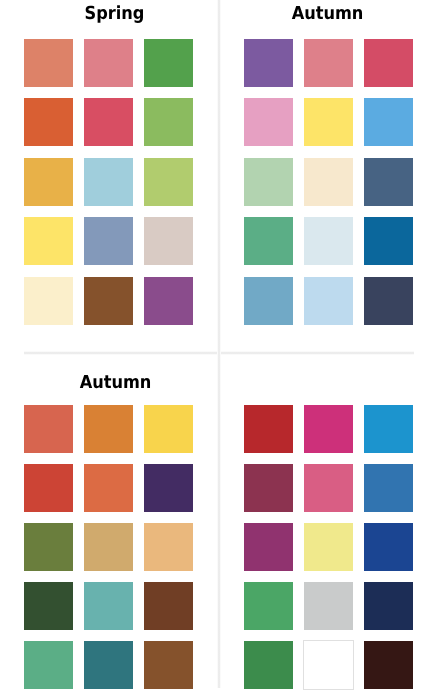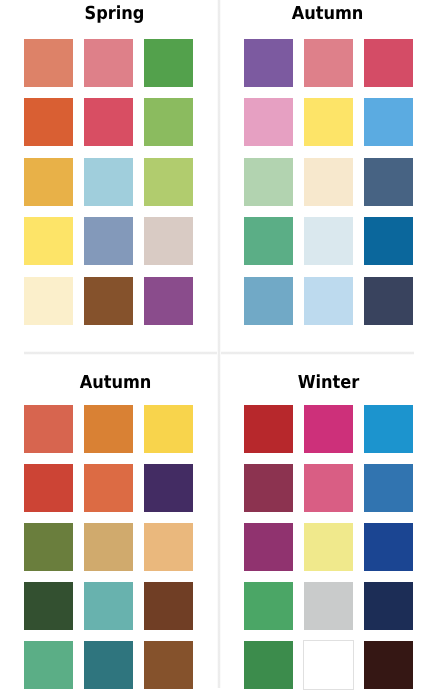--- a/index.html
+++ b/index.html
@@ -151,21 +151,20 @@
         <div class="swatch" style="left: 24.4px; top: 581.9px; background-color: rgb(51, 80, 48);"></div>
         <div class="swatch" style="left: 84.3px; top: 581.9px; background-color: rgb(104, 178, 174);"></div>
         <div class="swatch" style="left: 144.2px; top: 581.9px; background-color: rgb(112, 62, 37);"></div>
         <div class="swatch" style="left: 24.4px; top: 640.8px; background-color: rgb(91, 174, 134);"></div>
         <div class="swatch" style="left: 84.3px; top: 640.8px; background-color: rgb(47, 117, 126);"></div>
         <div class="swatch" style="left: 144.2px; top: 640.8px; background-color: rgb(133, 82, 44);"></div>
       </div>
   </div>
 
   <div class="quad" id="quad-3">
-    <div class="quad-title" style="top:374px;left:-0.3px;">Winter</div>
     <div class="swatch-grid">
         <div class="swatch" style="left: 25.4px; top: 405.2px; background-color: rgb(183, 40, 44);"></div>
         <div class="swatch" style="left: 85.3px; top: 405.2px; background-color: rgb(205, 48, 122);"></div>
         <div class="swatch" style="left: 145.2px; top: 405.2px; background-color: rgb(28, 148, 206);"></div>
         <div class="swatch" style="left: 25.4px; top: 464.1px; background-color: rgb(140, 51, 80);"></div>
         <div class="swatch" style="left: 85.3px; top: 464.1px; background-color: rgb(217, 94, 132);"></div>
         <div class="swatch" style="left: 145.2px; top: 464.1px; background-color: rgb(49, 116, 176);"></div>
         <div class="swatch" style="left: 25.4px; top: 523px; background-color: rgb(144, 51, 111);"></div>
         <div class="swatch" style="left: 85.3px; top: 523px; background-color: rgb(240, 233, 140);"></div>
         <div class="swatch" style="left: 145.2px; top: 523px; background-color: rgb(27, 69, 146);"></div>

